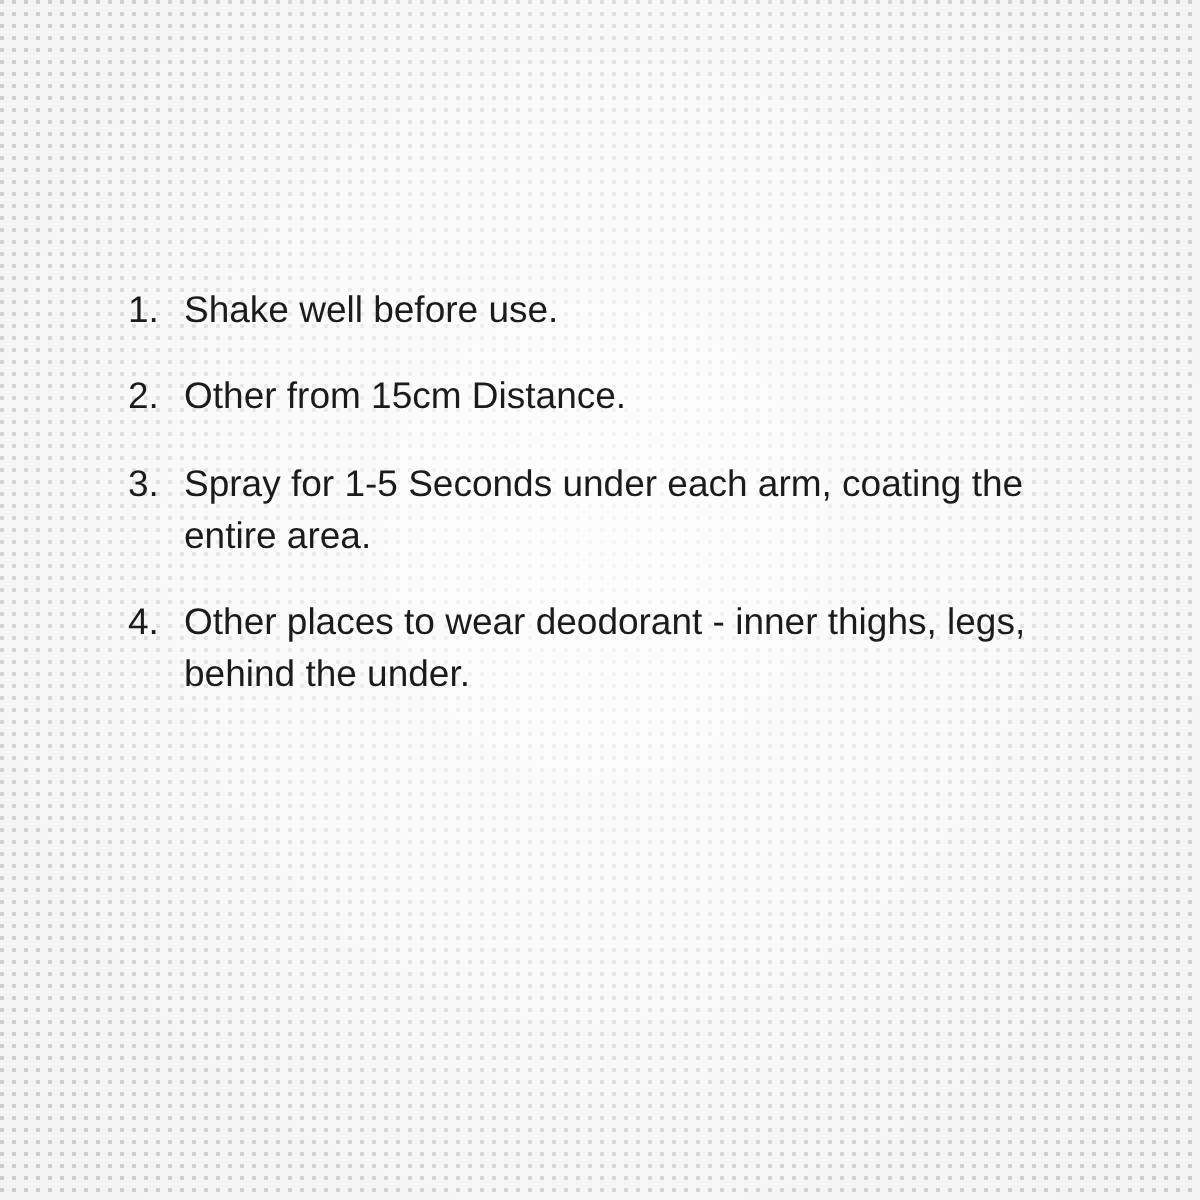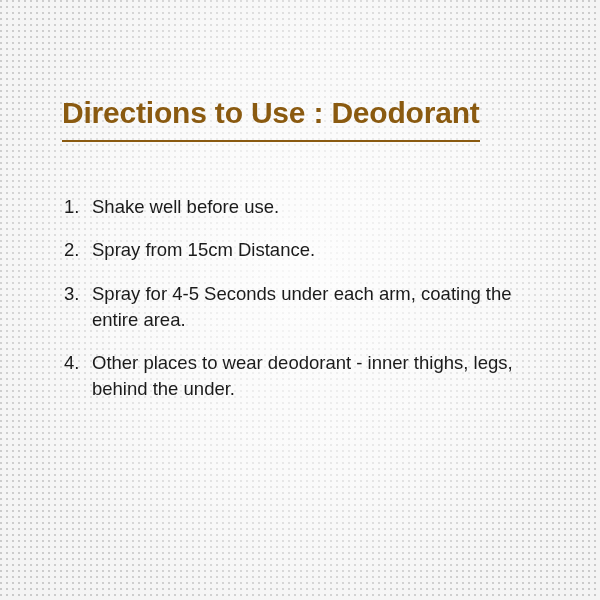--- a/index.html
+++ b/index.html
@@ -79,37 +79,36 @@
     flex: 1 1 auto;
     max-width: 460px;
   }
 </style>
 </head>
 <body>
 
 <div class="card">
   <div class="content">
 
-    <h1 class="title">Directions to Use : Deodorant</h1>
 
     <ul class="steps">
 
       <li class="step">
         <span class="step-num">1.</span>
         <span class="step-text">Shake well before use.</span>
       </li>
 
       <li class="step">
         <span class="step-num">2.</span>
-        <span class="step-text">Spray from 15cm Distance.</span>
+        <span class="step-text">Other from 15cm Distance.</span>
       </li>
 
       <li class="step">
         <span class="step-num">3.</span>
-        <span class="step-text">Spray for 4-5 Seconds under each arm, coating the entire area.</span>
+        <span class="step-text">Spray for 1-5 Seconds under each arm, coating the entire area.</span>
       </li>
 
       <li class="step">
         <span class="step-num">4.</span>
         <span class="step-text">Other places to wear deodorant - inner thighs, legs, behind the under.</span>
       </li>
 
     </ul>
   </div>
 </div>

